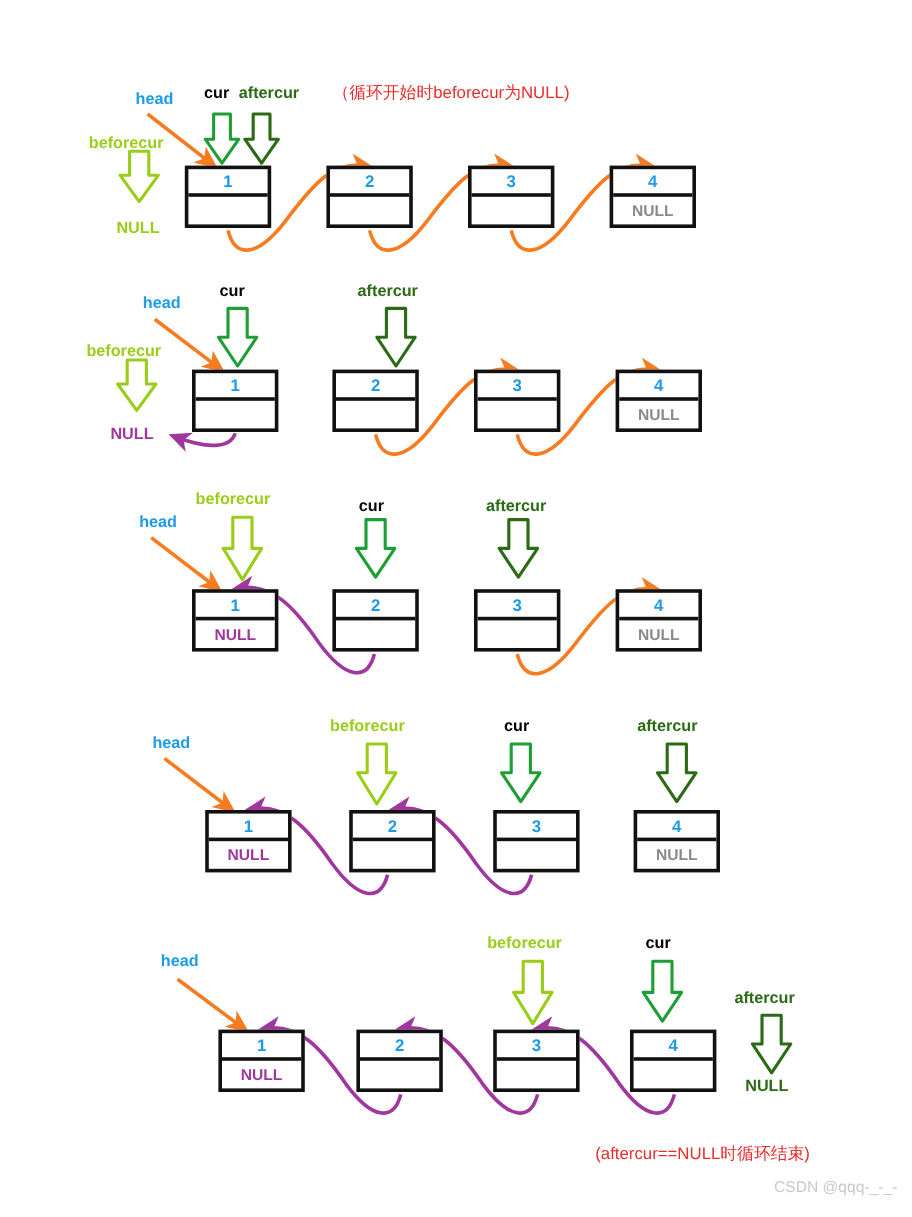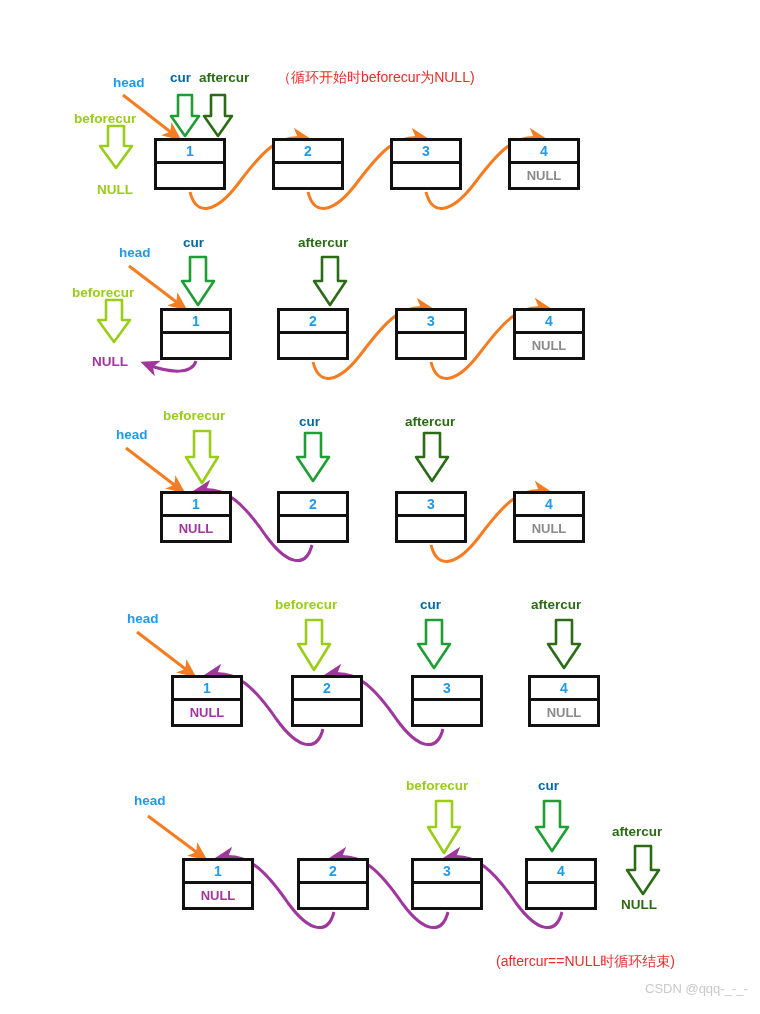--- a/index.html
+++ b/index.html
@@ -57,21 +57,21 @@
 
   .lbl {
     position: absolute;
     font-size: 13.5px;
     font-weight: bold;
     white-space: nowrap;
     line-height: 1;
   }
   .lbl.head      { color: #1E9BE8; }
   .lbl.beforecur { color: #9ACD18; }
-  .lbl.cur       { color: #0369a1; }
+  .lbl.cur       { color: #000000; }
   .lbl.aftercur  { color: #2C6B16; }
   .lbl.nullgreen { color: #9ACD18; }
   .lbl.nulldark  { color: #2C6B16; }
   .lbl.nullpurple{ color: #A0379E; }
   .lbl.note      { color: #EC2B2B; font-size: 14px; font-weight: normal; }
   .lbl.watermark { color: #c9c9c9; font-size: 13px; font-weight: normal; }
 </style>
 </head>
 <body>
 

